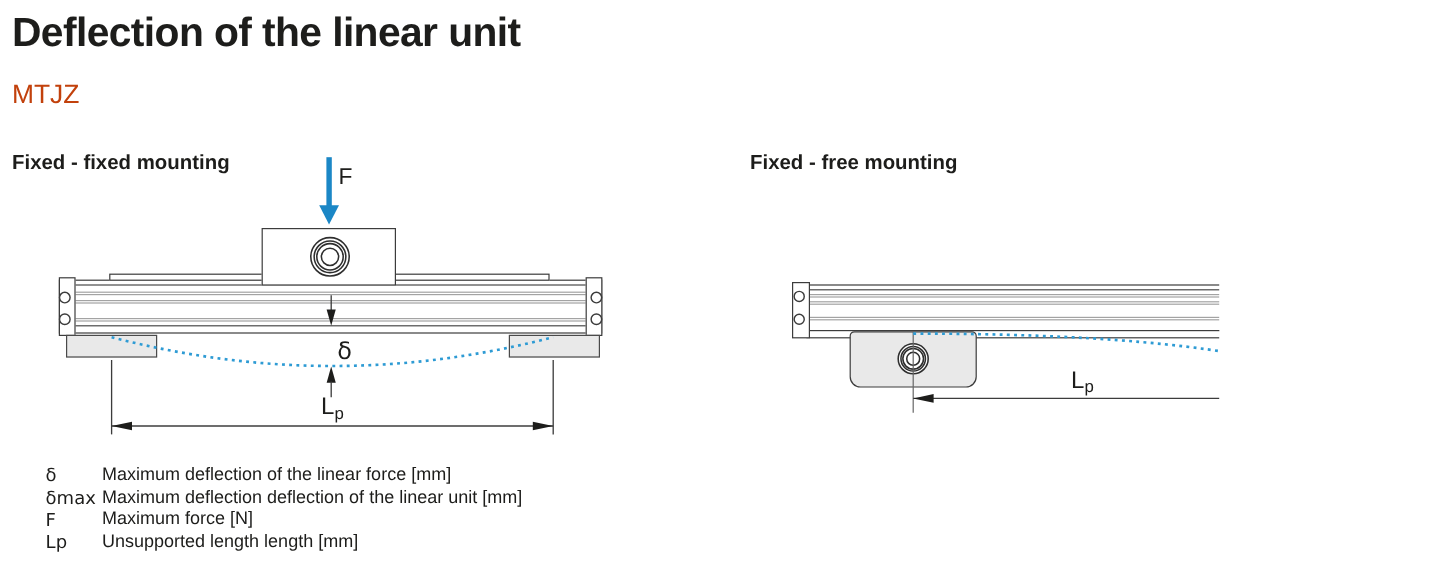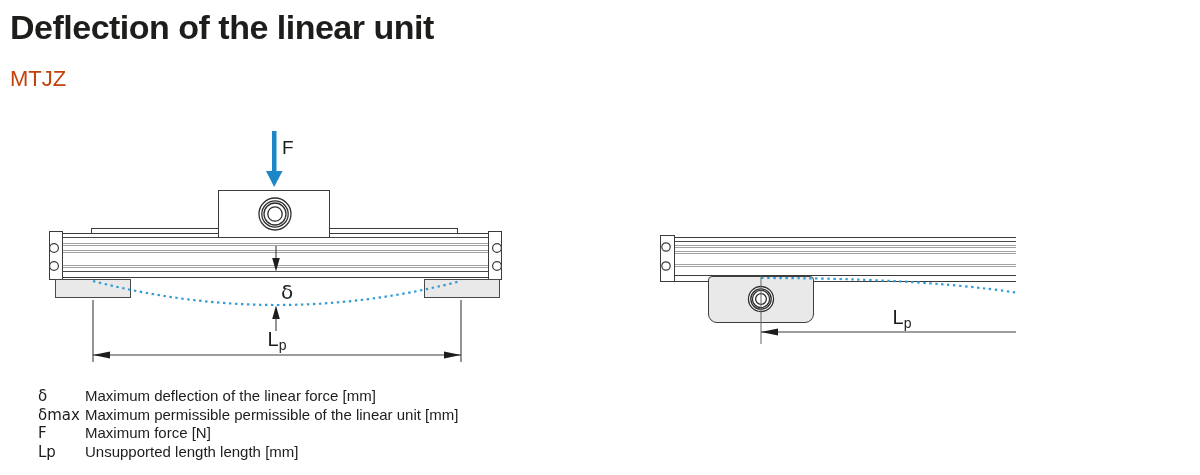--- a/index.html
+++ b/index.html
@@ -29,20 +29,22 @@
   svg.overlay{position:absolute;left:0;top:0;pointer-events:none;}
 </style>
 </head>
 <body>
 
 <div id="canvas">
 
   <div class="page-title">Deflection of the linear unit</div>
   <div class="page-subtitle">MTJZ</div>
 
+  <div class="sec-heading" style="left:10px;top:126px;">Fixed - fixed mounting</div>
+  <div class="sec-heading" style="left:625px;top:126px;">Fixed - free mounting</div>
 
   <div>
 
     <div class="rail-body" style="left:49px;top:233px;width:453px;height:45px;"></div>
     <div class="plate" style="left:91px;top:228px;width:367px;height:6px;"></div>
     <div class="hl" style="left:51px;top:237px;width:449px;background:#4a4a4a;"></div>
     <div class="hl" style="left:51px;top:243px;width:449px;background:#a3a3a3;"></div>
     <div class="hl" style="left:51px;top:245px;width:449px;background:#a3a3a3;"></div>
     <div class="hl" style="left:51px;top:250px;width:449px;background:#a3a3a3;"></div>
     <div class="hl" style="left:51px;top:252px;width:449px;background:#a3a3a3;"></div>
@@ -154,21 +156,21 @@
     </g>
   </svg>
 
   <div class="legend">
     <div class="legend-row">
       <span class="legend-sym">δ</span>
       <span>Maximum deflection of the linear force [mm]</span>
     </div>
     <div class="legend-row">
       <span class="legend-sym">δmax</span>
-      <span>Maximum permissible permissible of the linear unit [mm]</span>
+      <span>Maximum deflection deflection of the linear unit [mm]</span>
     </div>
     <div class="legend-row">
       <span class="legend-sym">F</span>
       <span>Maximum force [N]</span>
     </div>
     <div class="legend-row">
       <span class="legend-sym">Lp</span>
       <span>Unsupported length length [mm]</span>
     </div>
   </div>

